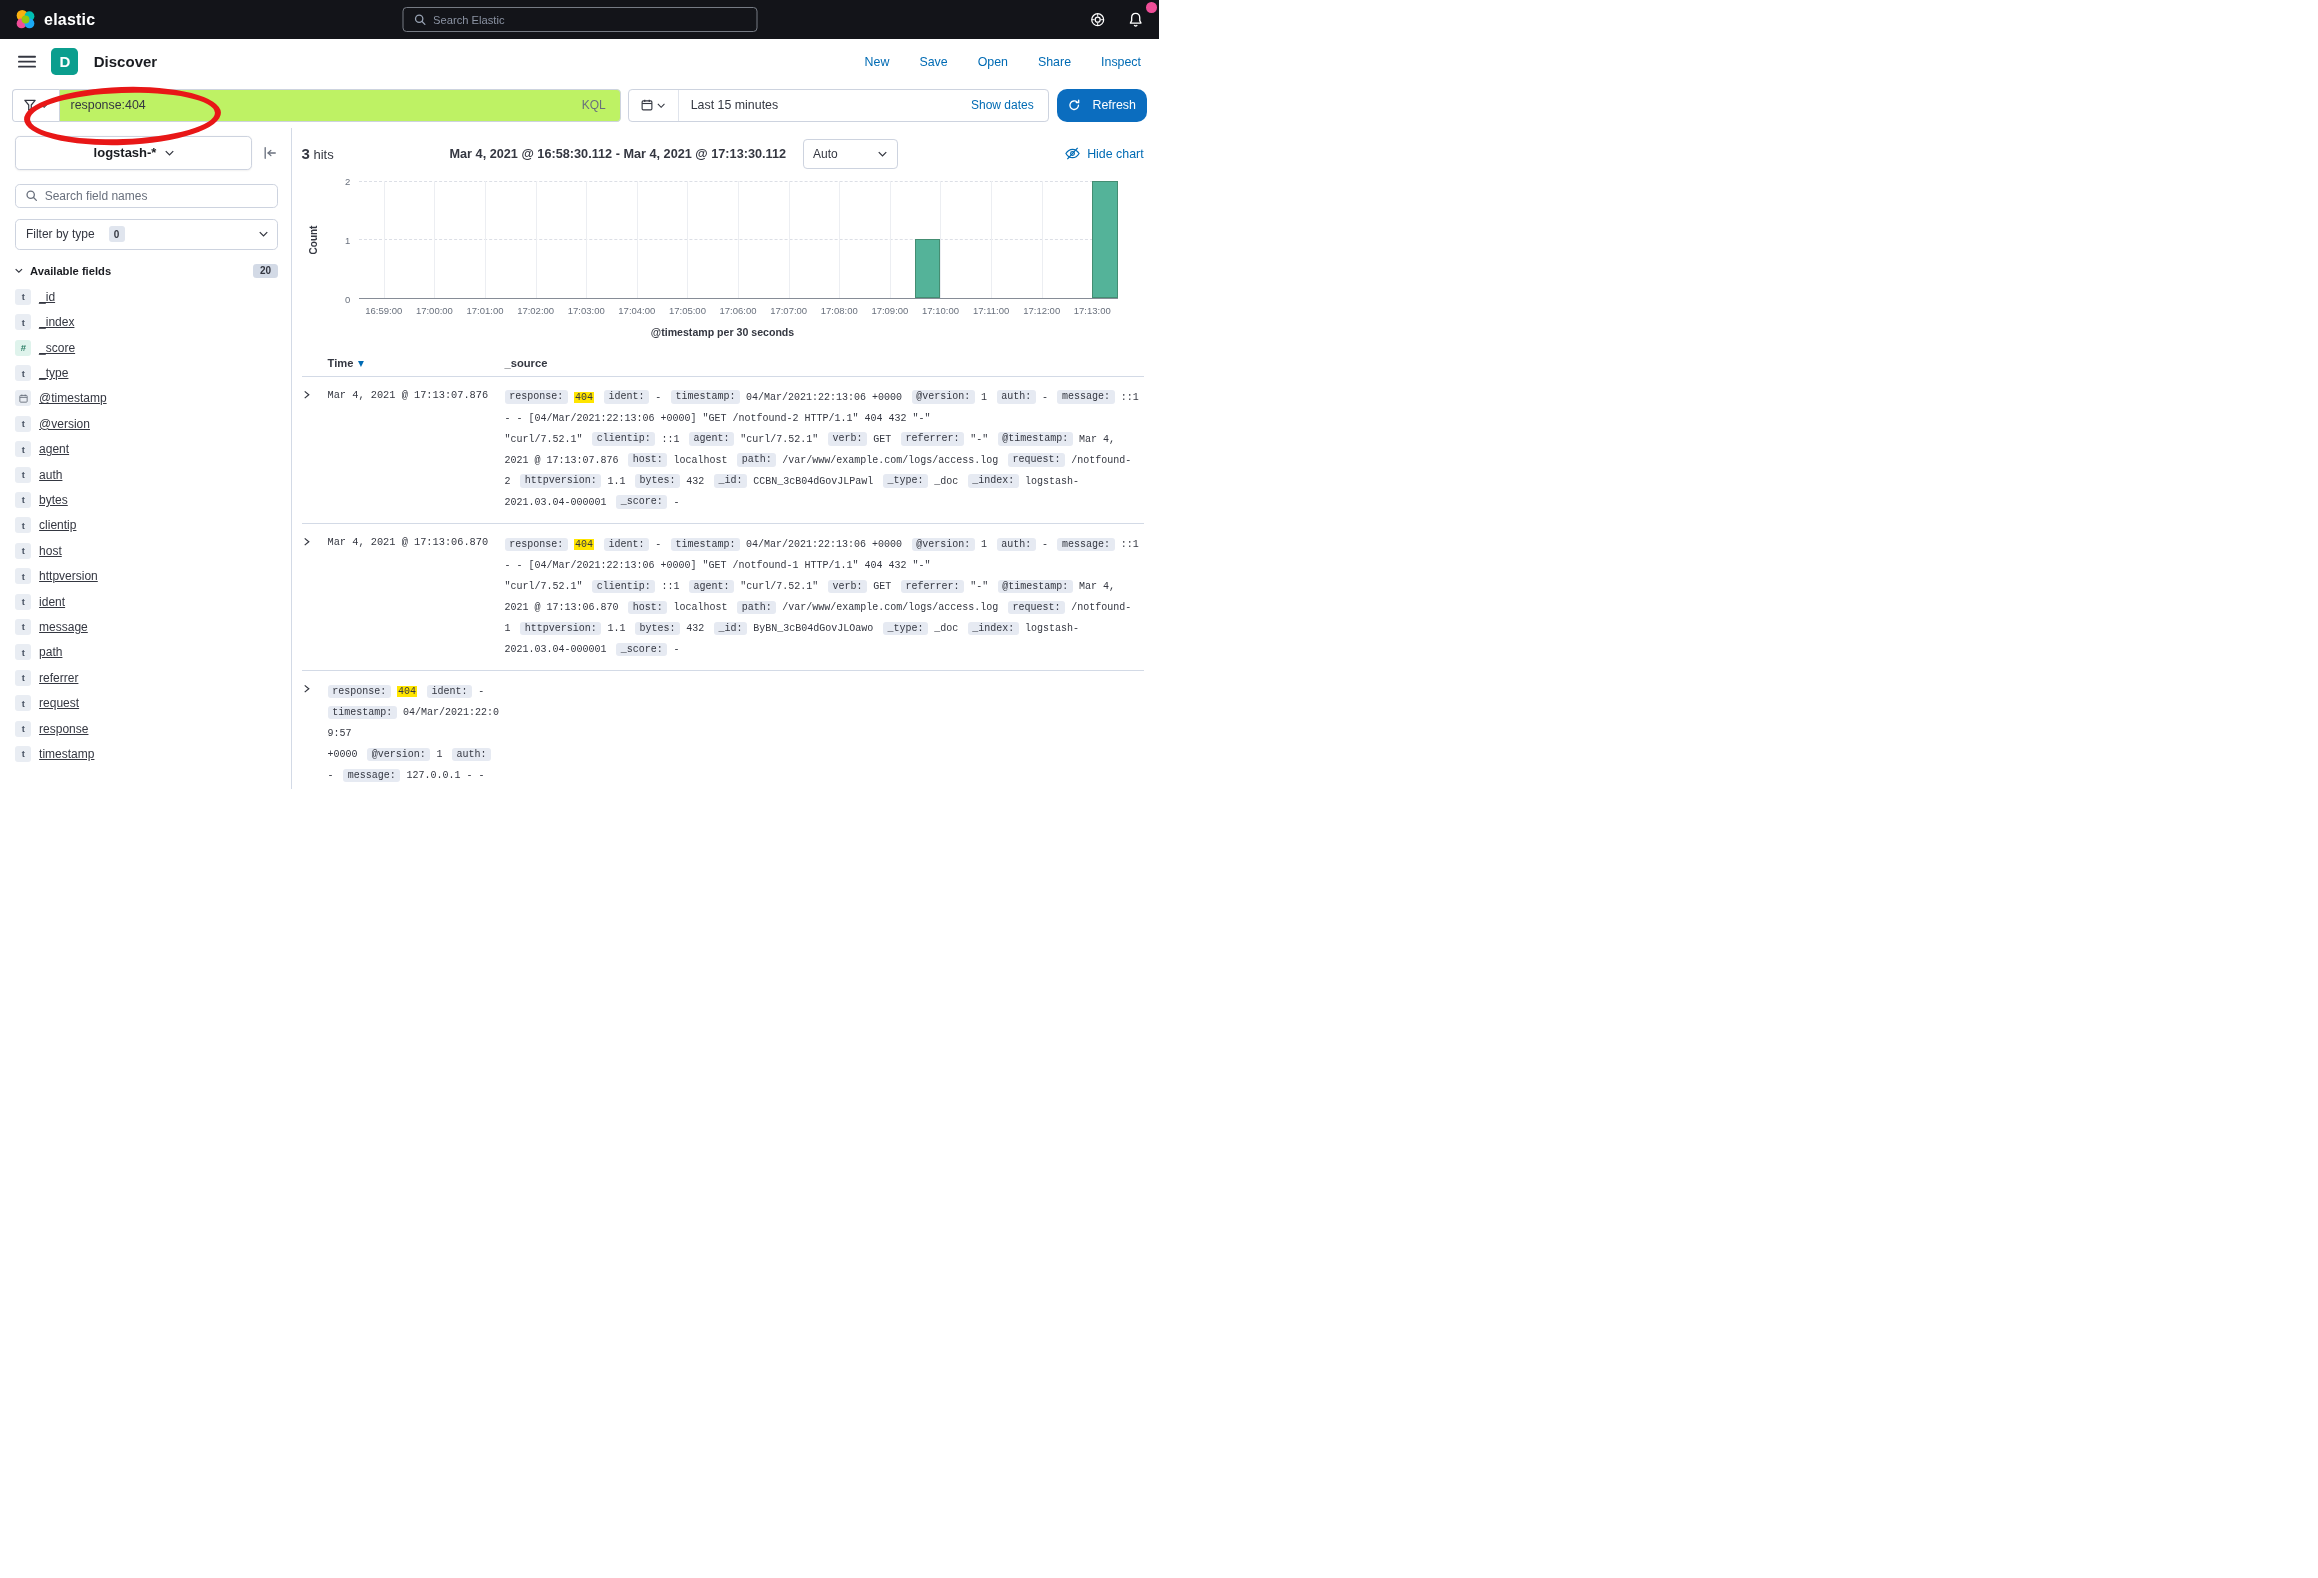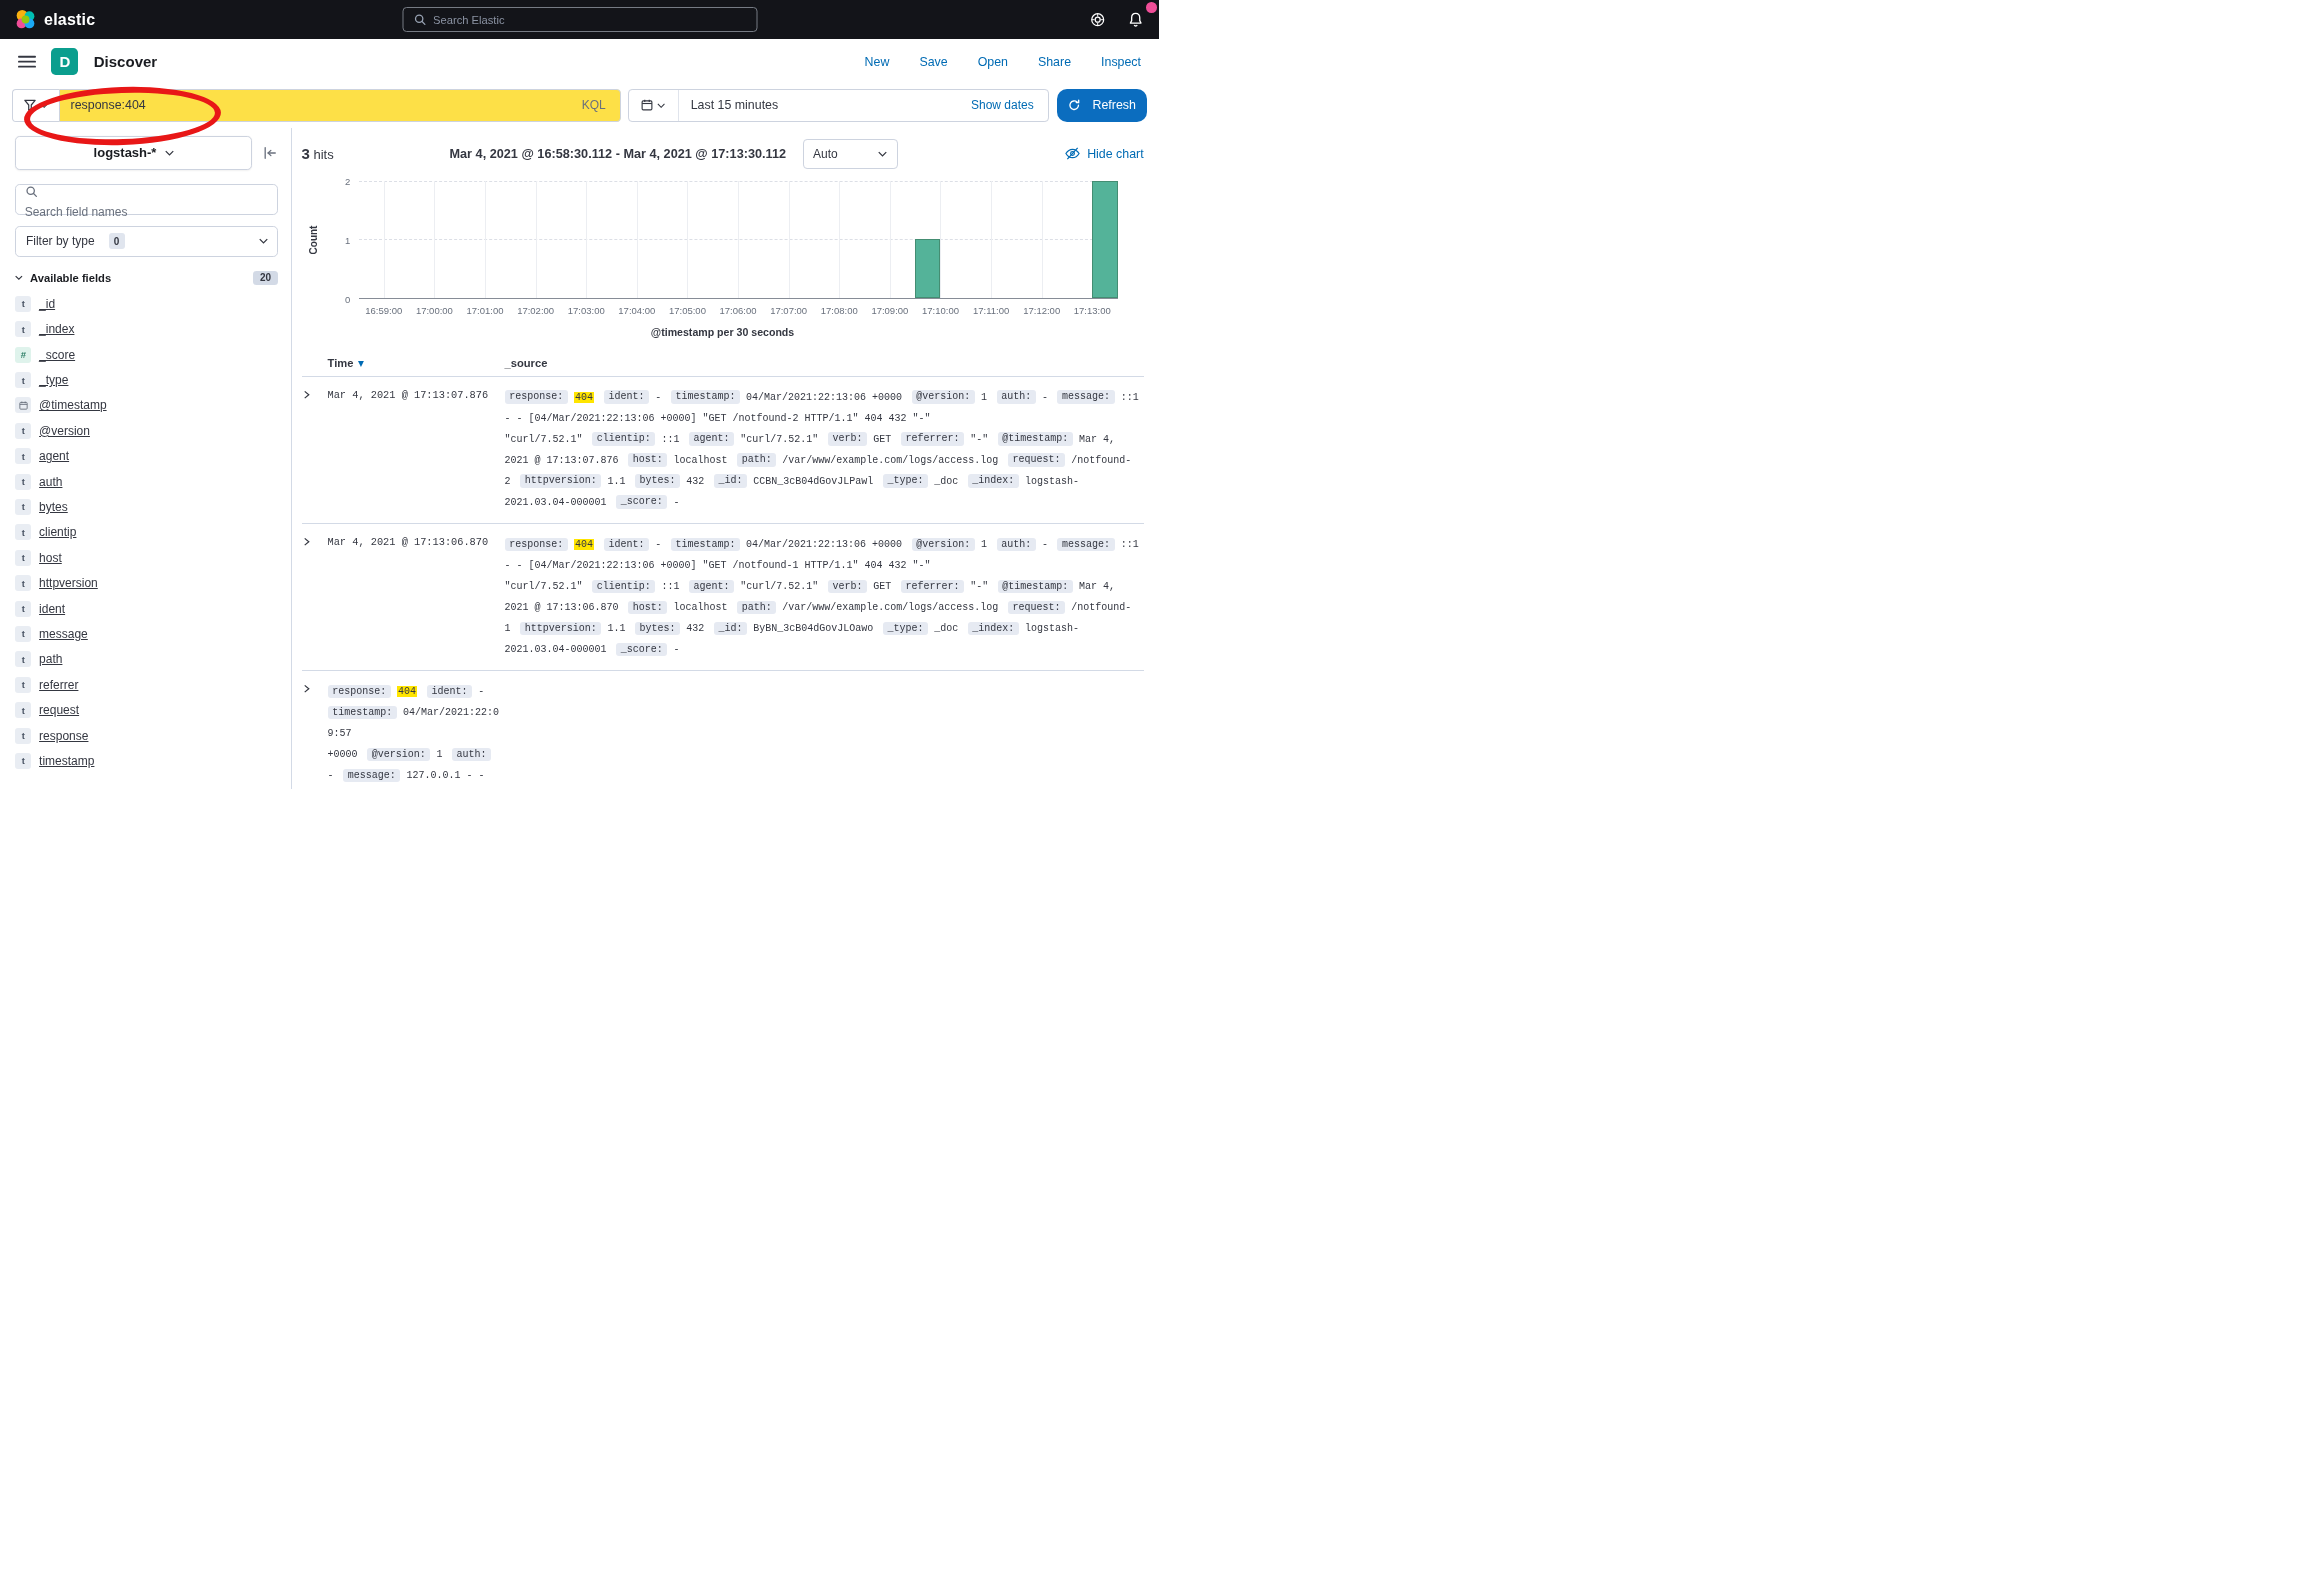--- a/index.html
+++ b/index.html
@@ -29,21 +29,21 @@
   .app-badge { width:27px; height:27px; border-radius:4.7px; background:var(--badge-teal); color:#fff;
     font-size:15px; font-weight:700; display:flex; align-items:center; justify-content:center; }
   .app-title { font-size:15px; font-weight:600; color:#1a1c21; }
   .header-actions { margin-left:auto; display:flex; gap:30px; }
   .header-actions a { color:var(--accent); font-size:12.4px; text-decoration:none; cursor:pointer; }
 
   
   .query-row { display:flex; align-items:center; padding:4.7px 12px 6px; flex:none; }
   .sq-btn { width:47px; height:33px; border:0.6px solid var(--border); border-right:none; border-radius:4.1px 0 0 4.1px;
     display:flex; align-items:center; justify-content:center; gap:4.1px; background:#fff; cursor:pointer; }
-  .query-input { flex:1; height:33px; border:0.6px solid var(--border); border-radius:0 4.1px 4.1px 0; background:#fde047;
+  .query-input { flex:1; height:33px; border:0.6px solid var(--border); border-radius:0 4.1px 4.1px 0; background:#bef264;
     display:flex; align-items:center; padding-left:10.6px; }
   .query-input input { border:none; outline:none; font-family:inherit; font-size:12.4px; color:#343741; flex:1; background:transparent; }
   .kql { padding:0 14px; color:var(--subdued); font-size:12px; cursor:pointer; }
   .date-group { display:flex; align-items:center; height:33px; width:421px; flex:none; border:0.6px solid var(--border);
     border-radius:4.1px; margin-left:7px; background:#fff; }
   .cal-seg { width:50px; height:100%; display:flex; align-items:center; justify-content:center; gap:4.7px;
     border-right:0.6px solid #e0e4ec; cursor:pointer; }
   .date-text { font-size:12.4px; padding-left:12px; cursor:pointer; }
   .show-dates { margin-left:auto; padding-right:14px; color:var(--accent); font-size:12px; cursor:pointer; }
   .refresh-btn { margin-left:8.3px; width:90px; height:33px; flex:none; background:var(--primary-btn); border:none; border-radius:10px;
@@ -57,22 +57,22 @@
   
   .body { flex:1; display:flex; overflow:hidden; }
 
   
   .sidebar { width:292px; flex:none; border-right:0.6px solid #d3dae6; padding:8.3px 13px 0 15.4px; overflow:hidden; }
   .index-row { display:flex; align-items:center; gap:9.5px; }
   .index-select { flex:1; height:34px; border:0.6px solid var(--border); border-radius:4.7px; background:#fff;
     display:flex; align-items:center; justify-content:center; gap:8.3px; font-weight:700; font-size:13px; color:#1a1c21;
     box-shadow:0 0.6px 1.8px rgba(0,0,0,.06); cursor:pointer; }
   .collapse-btn { width:16.6px; display:flex; justify-content:center; cursor:pointer; }
-  .field-search { margin-top:14px; height:31px; border:0.6px solid var(--border); border-radius:4.7px; background:#fff;
-    display:flex; align-items:flex-start; gap:7px; padding:0 8.3px; color:var(--subdued);flex-direction:column; }
+  .field-search { margin-top:14px; height:24px; border:0.6px solid var(--border); border-radius:4.7px; background:#fff;
+    display:flex; align-items:center; gap:7px; padding:0 8.3px; color:var(--subdued); }
   .field-search input { flex:1; border:none; outline:none; background:transparent; font:inherit; font-size:12px; color:#343741; }
   .field-search input::placeholder { color:var(--subdued); }
   .type-filter { margin-top:10.6px; height:31px; border:0.6px solid var(--border); border-radius:4.7px; background:#fff;
     display:flex; align-items:center; padding:0 9.5px; font-size:12px; cursor:pointer;gap:7px; }
   .count-badge { background:#e0e5ee; border-radius:3px; min-width:16px; height:16px; display:inline-flex; align-items:center;
     justify-content:center; font-size:10px; font-weight:600; margin-left:7px; padding:0 4.1px; }
   .type-filter .chev { margin-left:auto; }
   .avail-row { margin-top:14px; display:flex; align-items:center; gap:7px; }
   .avail-title { font-size:11.2px; font-weight:700; color:#1a1c21; }
   .avail-count { margin-left:auto; background:#d3dae6; border-radius:3.5px; padding:1.8px 7px; font-size:10px; font-weight:600; }

